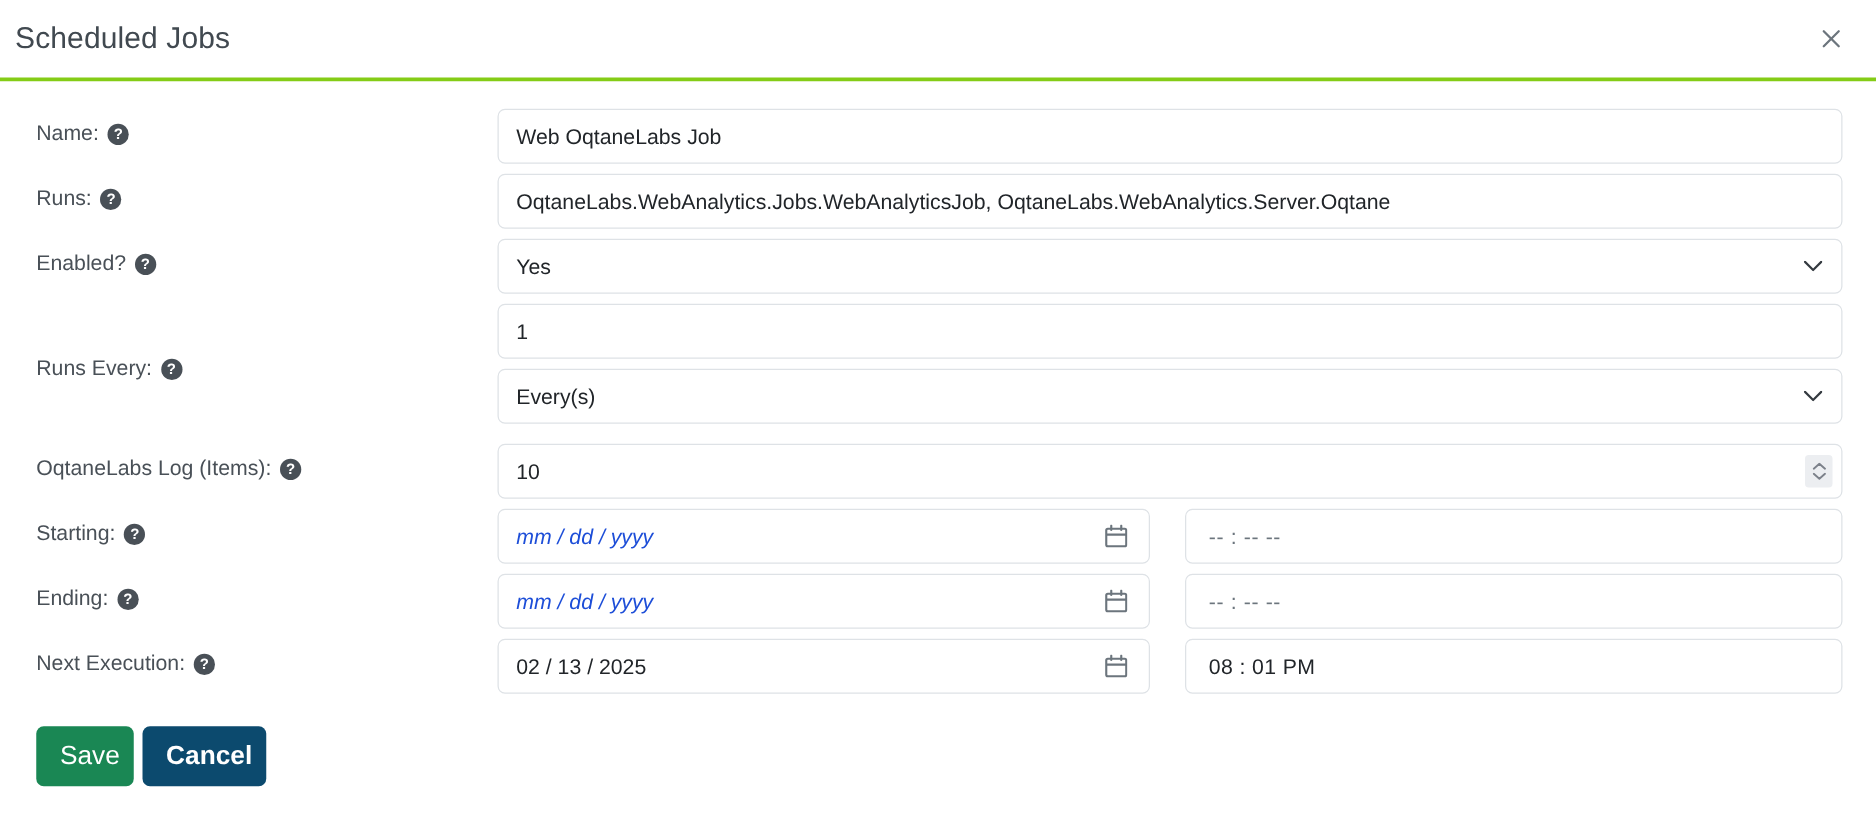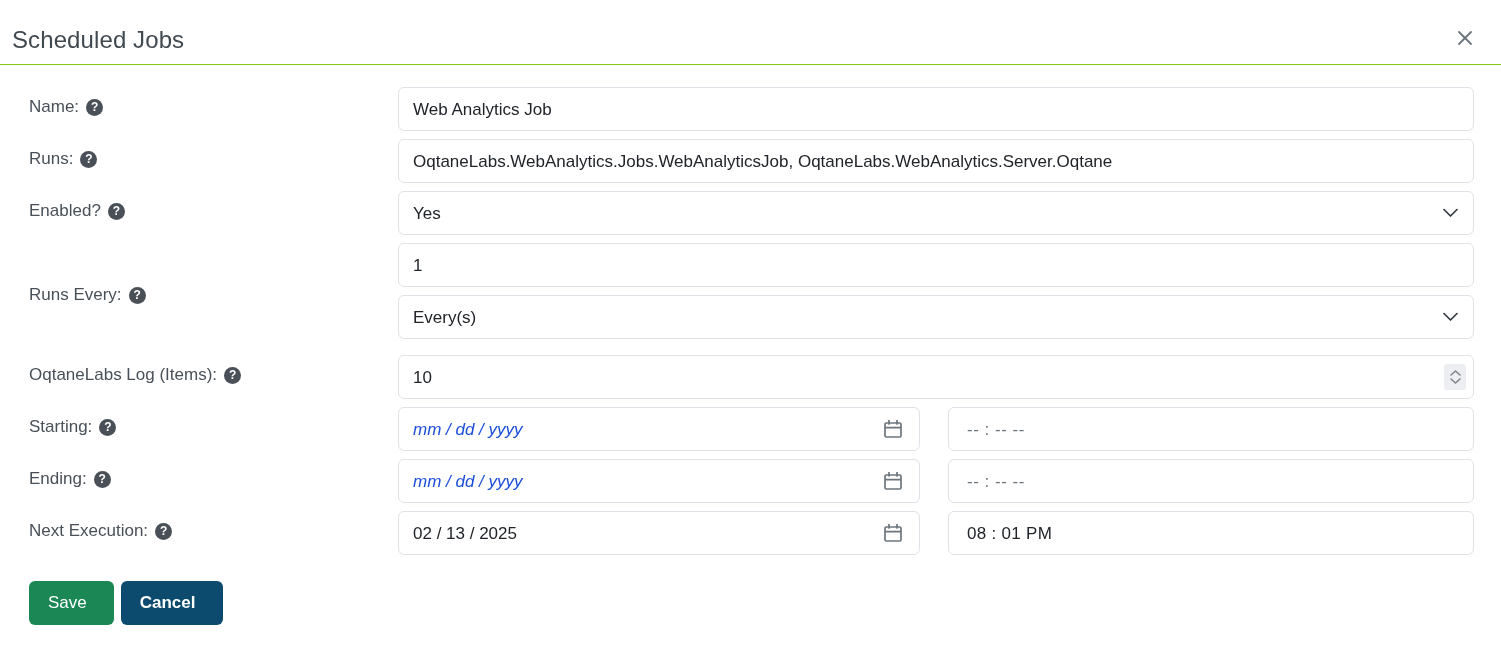--- a/index.html
+++ b/index.html
@@ -10,25 +10,25 @@
     background: #ffffff;
     font-family: "Liberation Sans", sans-serif;
     -webkit-font-smoothing: antialiased;
   }
 
   .modal { width: 1501px; height: 650px; background:#fff; position: relative; overflow: hidden; }
 
   
   .modal-header {
     height: 65px;
-    border-bottom: 1px solid #84cc16;
-    display: flex;
-    align-items: flex-end;
+    border-bottom: 3px solid #84cc16;
+    display: flex;
+    align-items: center;
     justify-content: space-between;
-    padding: 0 22px 12px 10px;
+    padding: 0 22px 0 10px;
   }
   .modal-title {
     font-size: 24px;
     font-weight: 400;
     color: #414950;
     letter-spacing: .1px;
     line-height: 1;
     padding-left: 2px;
   }
   .close-btn {
@@ -160,23 +160,23 @@
   
   .btn-row {
     padding: 18px 29px 0 29px;
     display: flex;
     gap: 7px;
   }
   .btn {
     border: 0;
     border-radius: 6px;
     font-family: "Liberation Sans", sans-serif;
-    font-size: 17px;
+    font-size: 21px;
     line-height: 1;
-    padding: 13px 27px 14px 19px;
+    padding: 13px 11px 14px 19px;
     cursor: pointer;
     color: #fff;
   }
   .btn-save { background: #1a8754; }
   .btn-cancel { background: #0c4a6e; font-weight: bold; }
 </style>
 </head>
 <body>
 
 <div class="modal">
@@ -193,21 +193,21 @@
 
   <div class="modal-body">
 
     <div class="form-row">
       <div class="label-cell">
         <span class="label-text">Name:</span>
         <span class="help-icon">?</span>
       </div>
       <div class="field-cell">
         <div class="control text-input">
-          <span class="val">Web Analytics Job</span>
+          <span class="val">Web OqtaneLabs Job</span>
         </div>
       </div>
     </div>
 
     <div class="form-row">
       <div class="label-cell">
         <span class="label-text">Runs:</span>
         <span class="help-icon">?</span>
       </div>
       <div class="field-cell">

